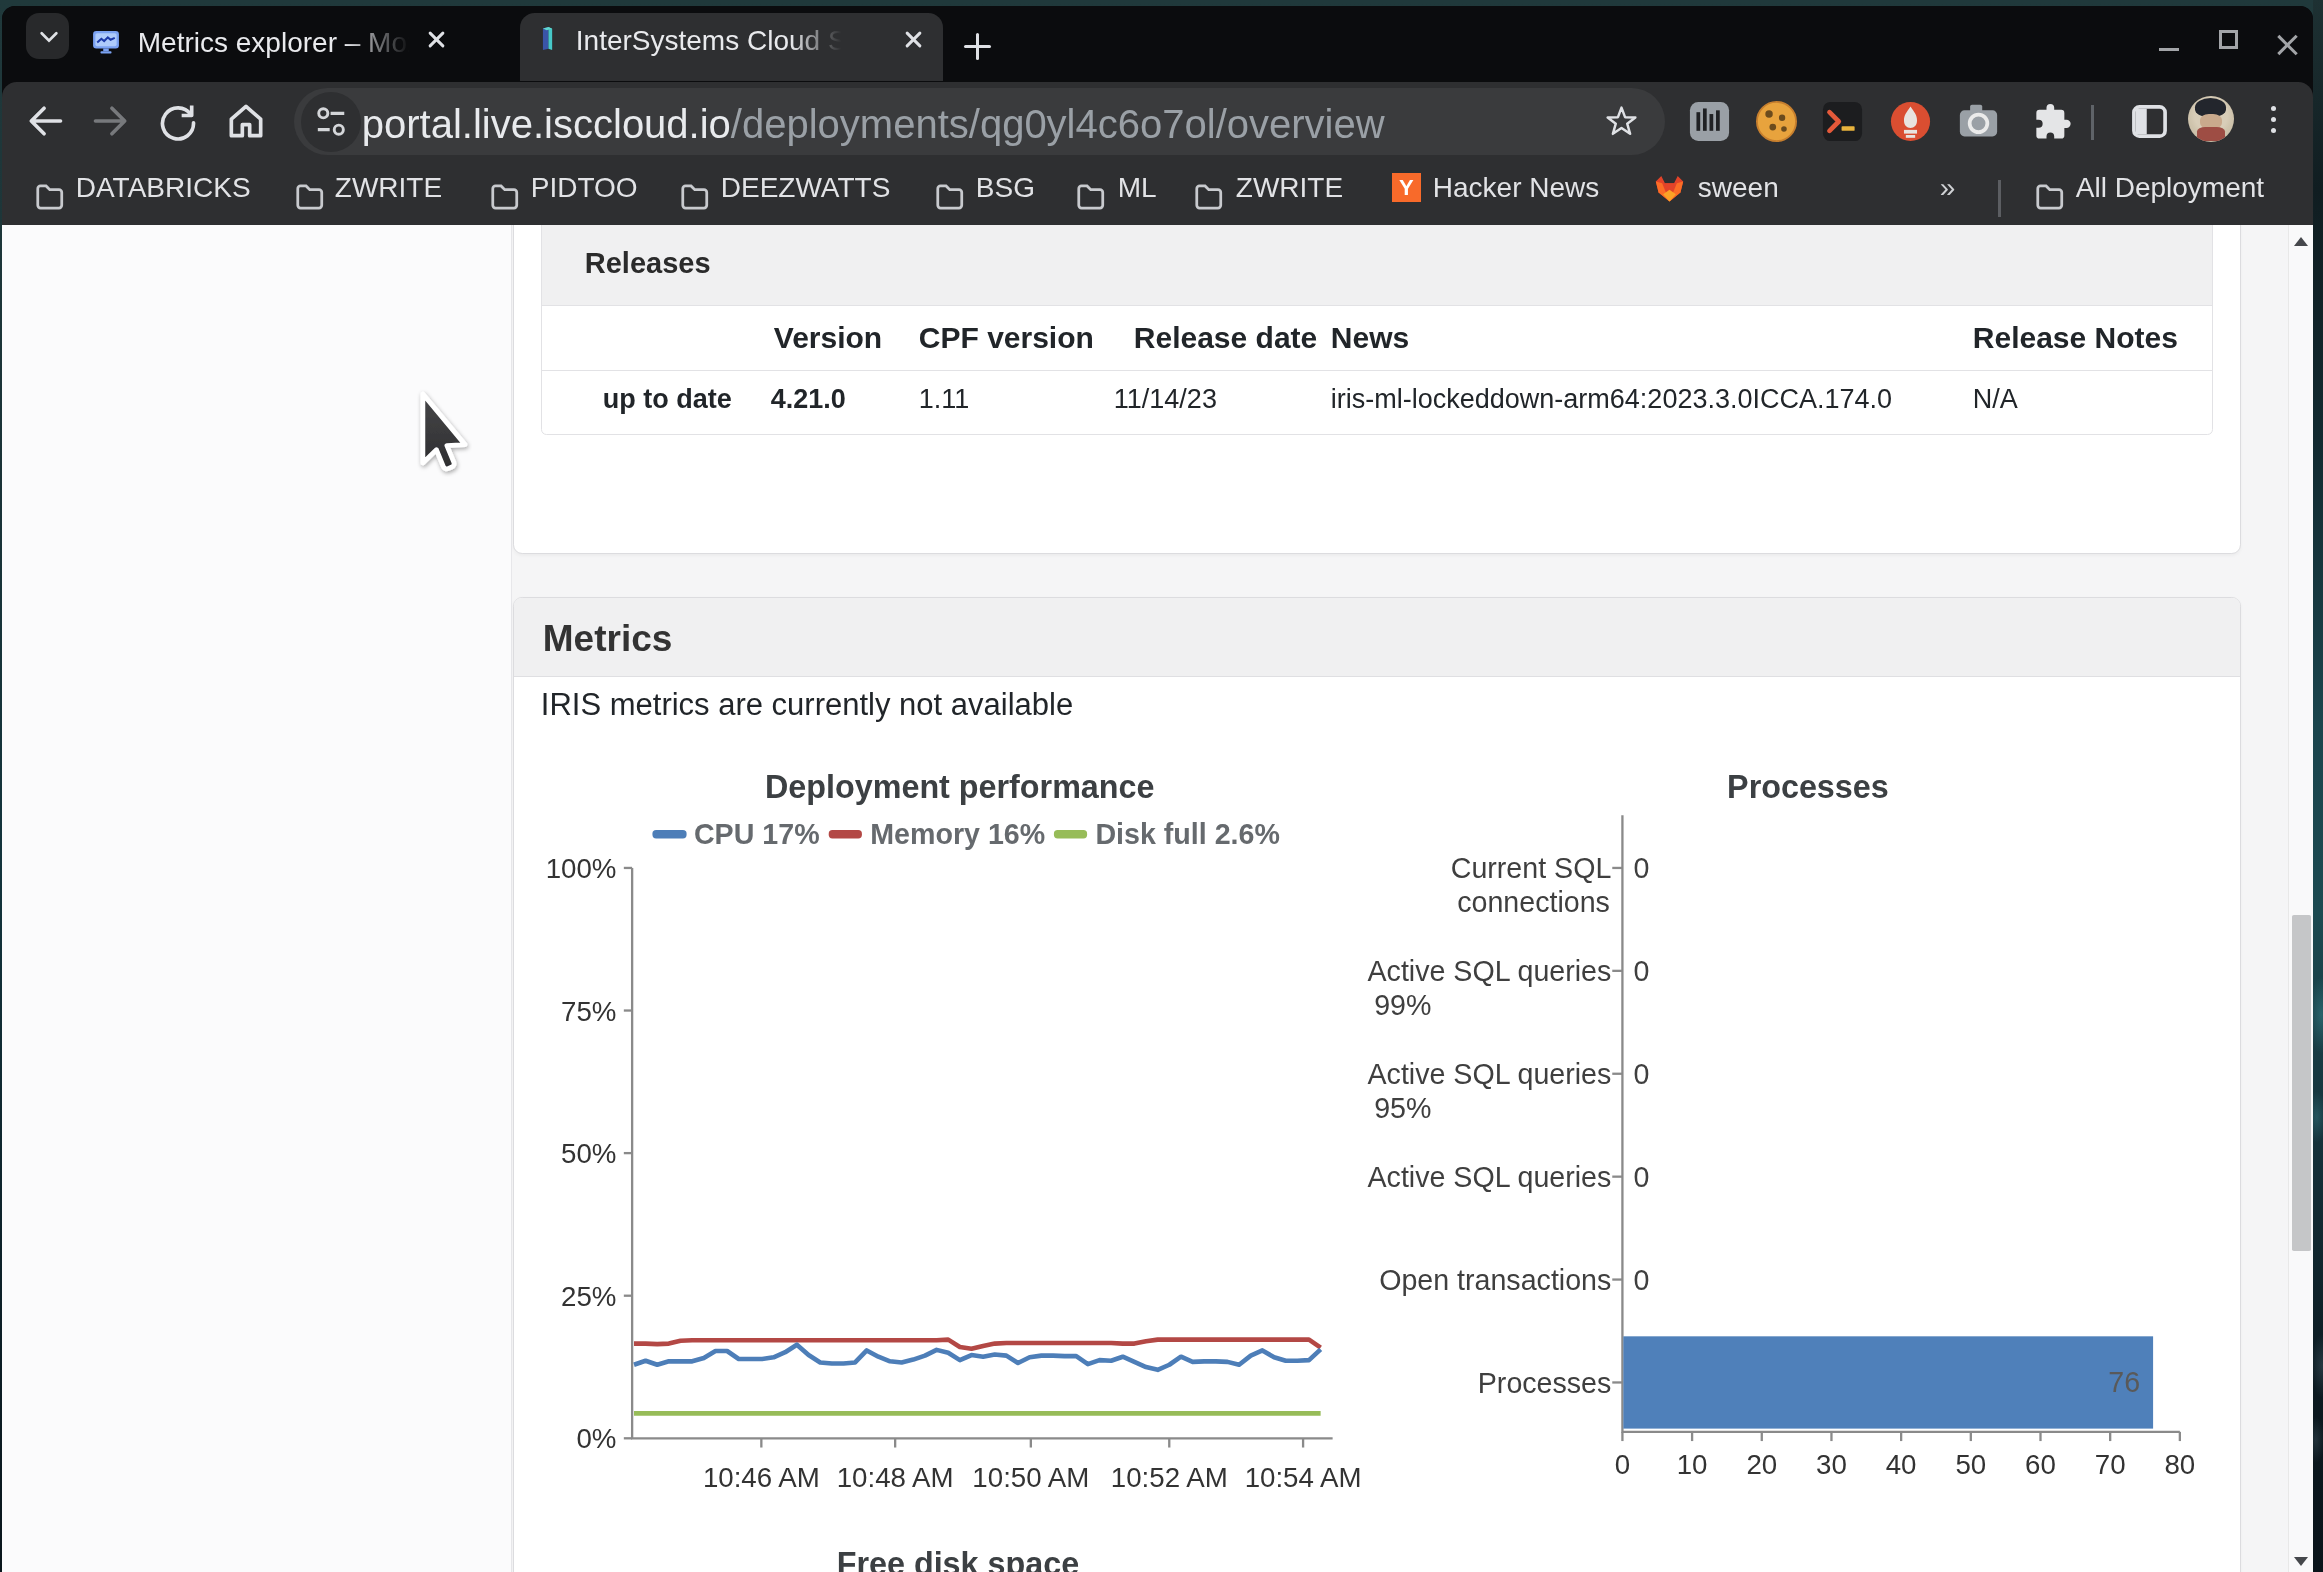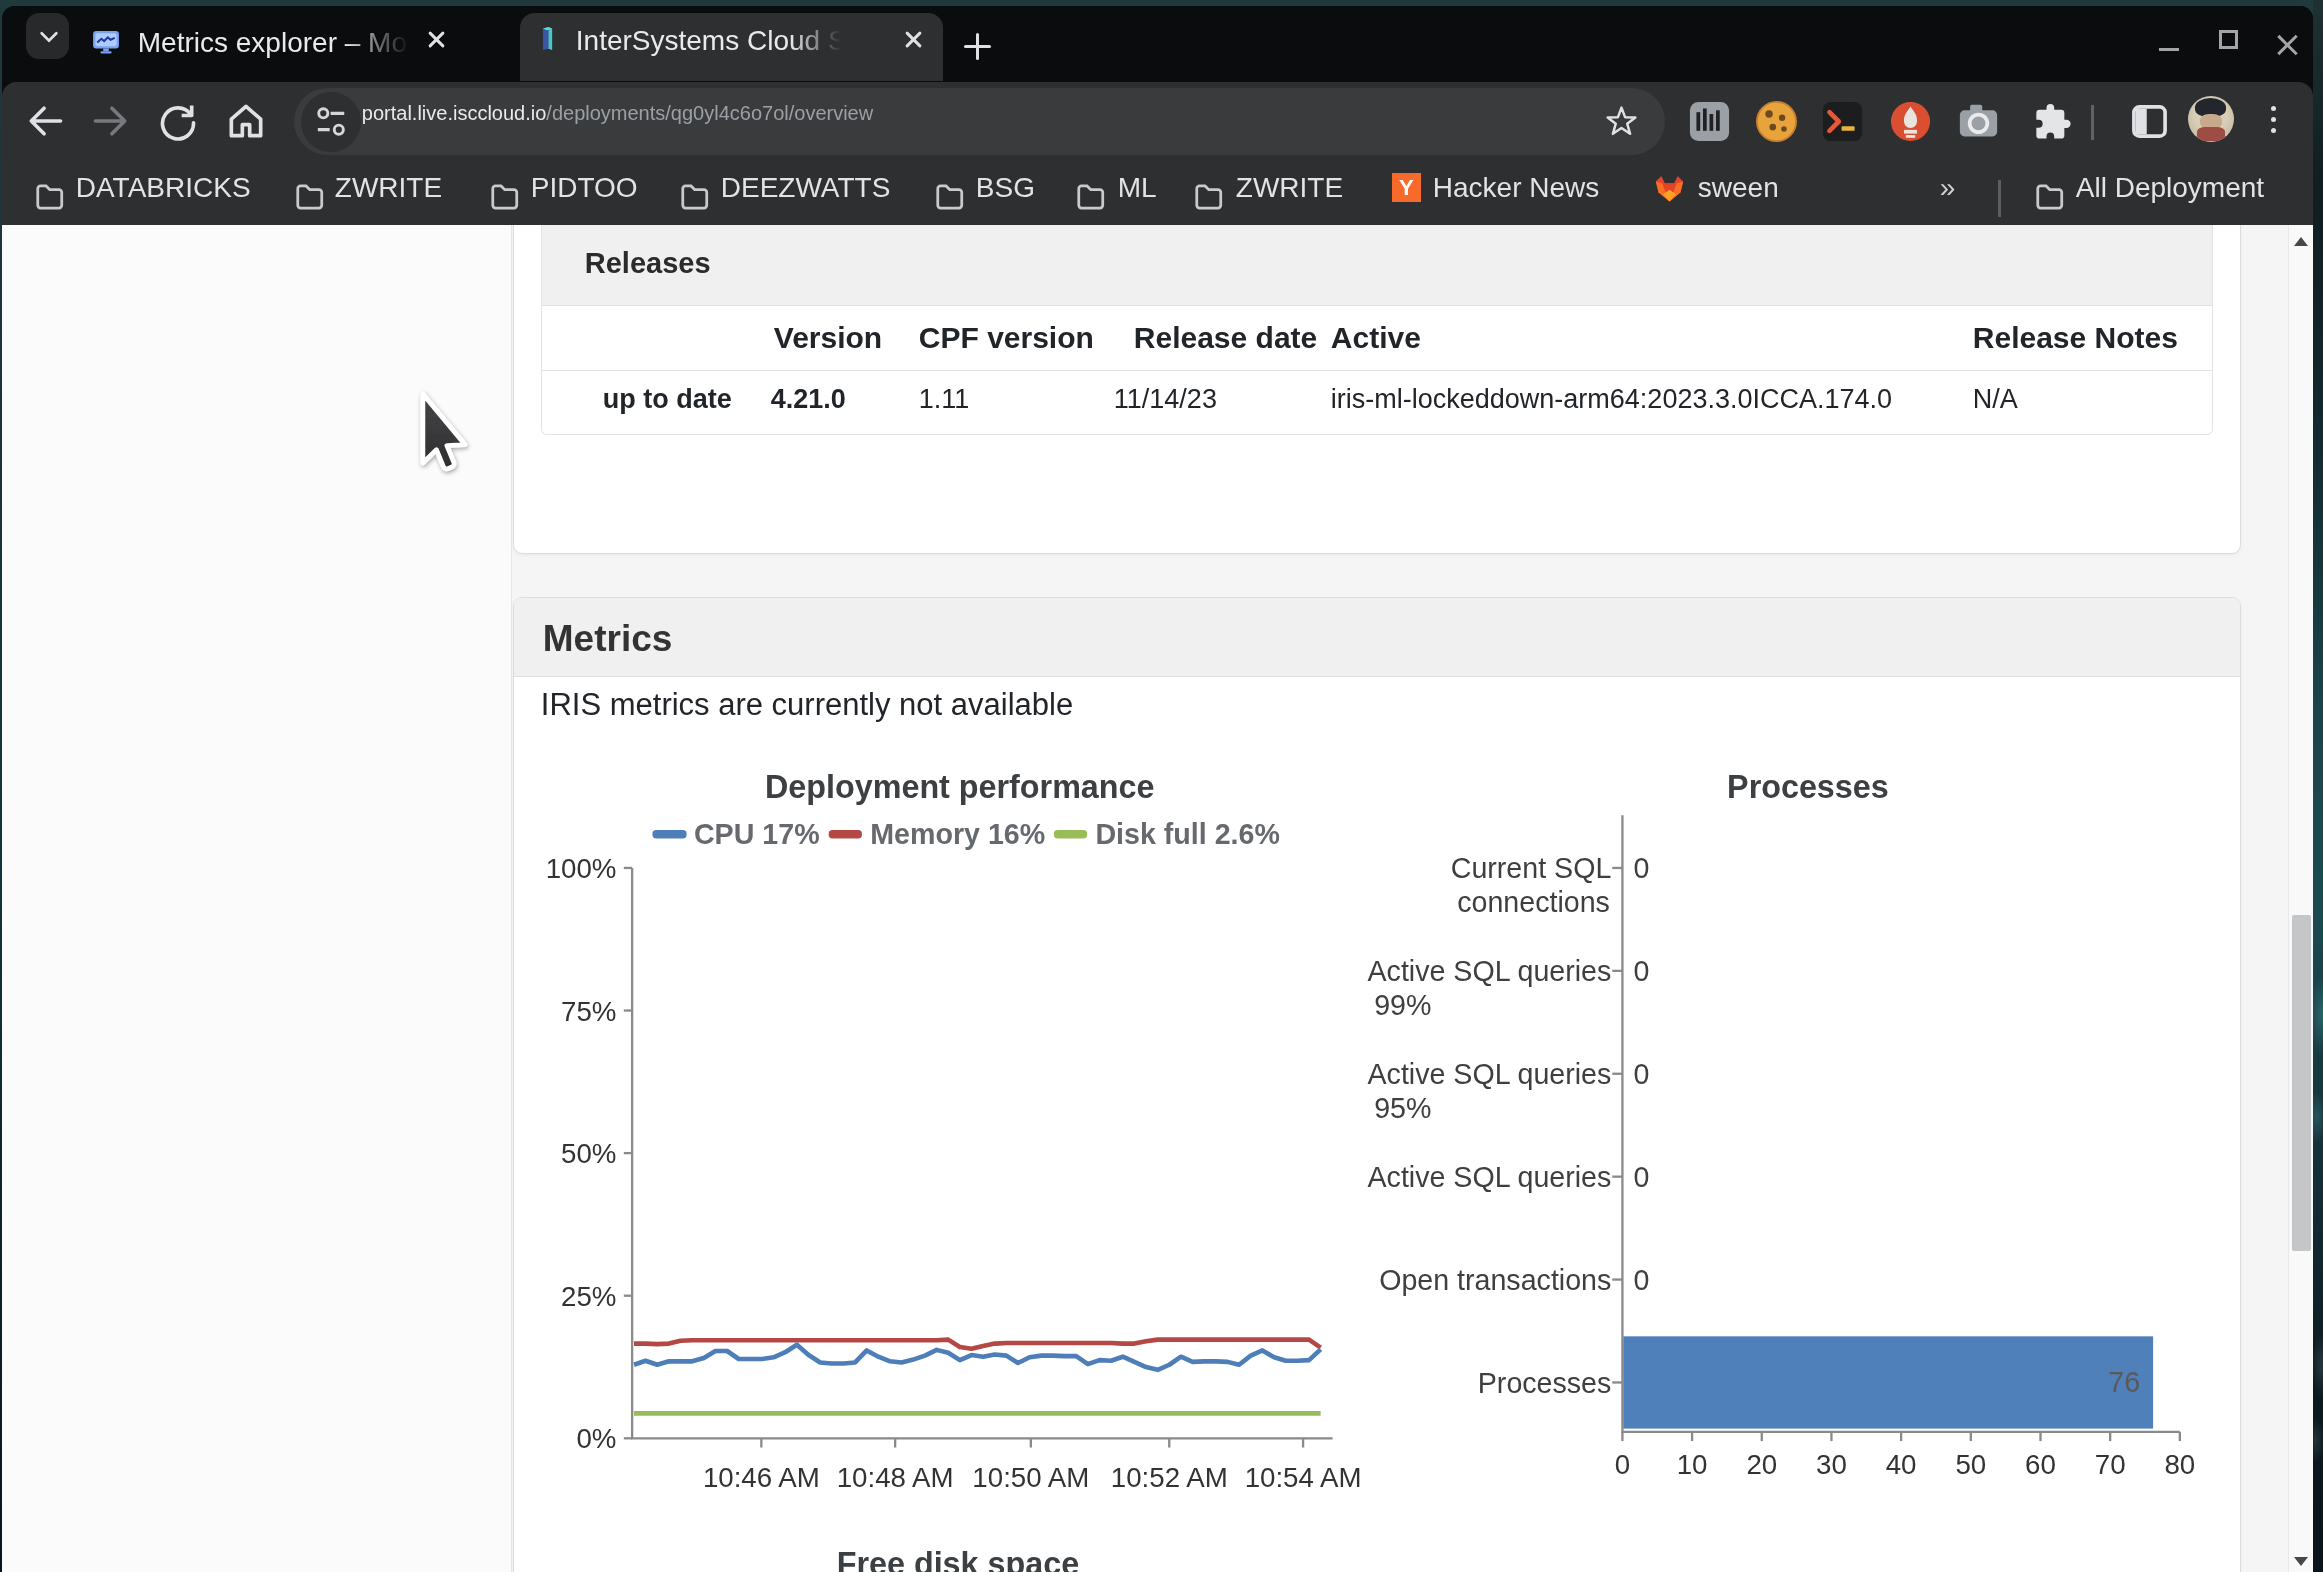--- a/index.html
+++ b/index.html
@@ -42,21 +42,21 @@
   #wclose { position:absolute; left:2275px; top:29.5px; width:20px; height:20px; }
   #wclose:before,#wclose:after { content:""; position:absolute; left:8.8px; top:-2.8px; width:3.1px; height:26px; background:#a3a5a8; }
   #wclose:before { transform:rotate(45deg);} #wclose:after { transform:rotate(-45deg);}
 
   
   #toolbar { position:absolute; left:0; top:76px; width:100%; height:149px; background:#2e2f31; border-radius:14.8px 14.8px 0 0; }
   .navic { position:absolute; top:0; }
 
   #omni { position:absolute; left:292px; top:6.5px; width:1371px; height:67px; border-radius:34px; background:#3a3b3d; }
   #omni .badge { position:absolute; left:7.4px; top:3.7px; width:60px; height:60px; border-radius:50%; background:#2e2f31; }
-  #omni .urltext { position:absolute; left:68px; top:14px; font-size:20px; color:#e8eaed; white-space:nowrap; }
+  #omni .urltext { position:absolute; left:68px; top:14px; font-size:40px; color:#e8eaed; white-space:nowrap; }
   #omni .urltext .dim { color:#9aa0a6; }
   #star { position:absolute; left:1309px; top:14.8px; }
 
   .bm { position:absolute; top:90px; font-size:28px; color:#e2e3e6; white-space:nowrap; }
 
   
   #page { position:absolute; left:0; top:219px; width:2311px; height:1348px; background:#f5f5f6; overflow:hidden; }
   #sidebar { position:absolute; left:0; top:0; width:510px; height:100%; background:#fbfbfc; border-right:1.8px solid #e7e7ea; }
   .card { position:absolute; background:#fff; border:1.8px solid #dcdcdf; border-radius:9.2px; box-shadow:0 1.8px 3.7px rgba(0,0,0,0.04); }
   #relcard { left:511px; top:-148px; width:1728px; height:477px; }
@@ -254,21 +254,21 @@
 
     <div class="card" id="relcard">
       <div id="reltable">
         <div id="relhead">
             <div class="t">Releases</div>
           </div>
         <div class="throw" style="top:162px; height:65px; border-bottom:1.8px solid #e2e2e5;">
           <div class="thc" style="left:232px; top:15.7px;">Version</div>
           <div class="thc" style="left:377px; top:15.7px;">CPF version</div>
           <div class="thc" style="left:572px; top:15.7px;margin-left:20px;">Release date</div>
-          <div class="thc" style="left:789px; top:15.7px;">Active</div>
+          <div class="thc" style="left:789px; top:15.7px;">News</div>
           <div class="thc" style="left:1431px; top:15.7px;">Release Notes</div>
         </div>
         <div class="throw" style="top:229px; height:61px;">
           <div class="tdc" style="left:61px; top:11px; font-weight:bold;">up to date</div>
           <div class="tdc" style="left:229px; top:11px;font-weight:bold;">4.21.0</div>
           <div class="tdc" style="left:377px; top:11px;">1.11</div>
           <div class="tdc" style="left:572px; top:11px;">11/14/23</div>
           <div class="tdc" style="left:789px; top:11px;">iris-ml-lockeddown-arm64:2023.3.0ICCA.174.0</div>
           <div class="tdc" style="left:1431px; top:11px;">N/A</div>
         </div>

